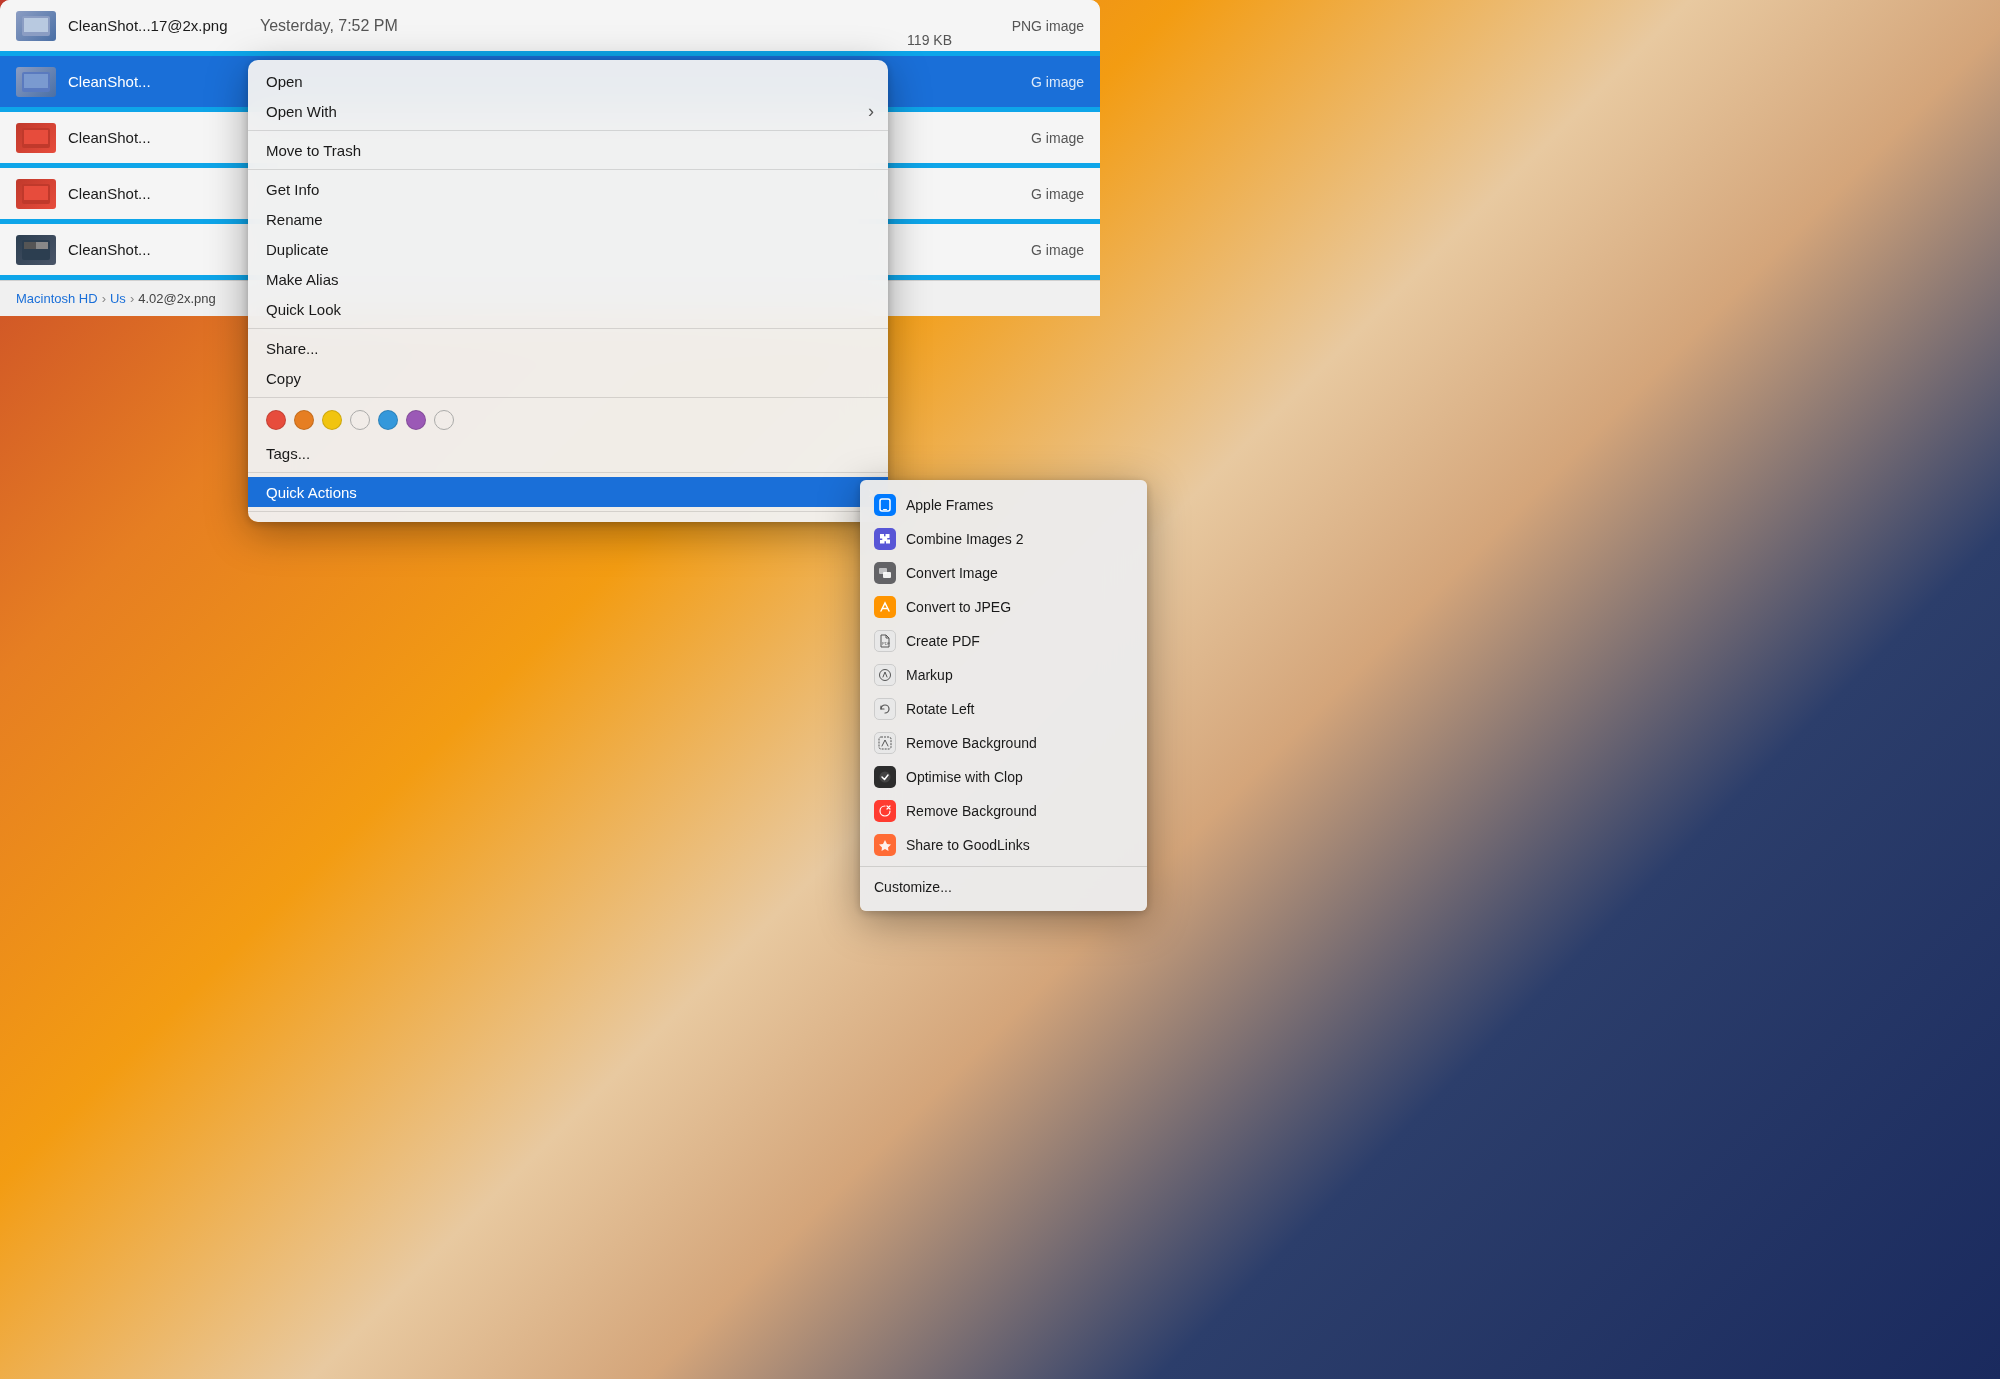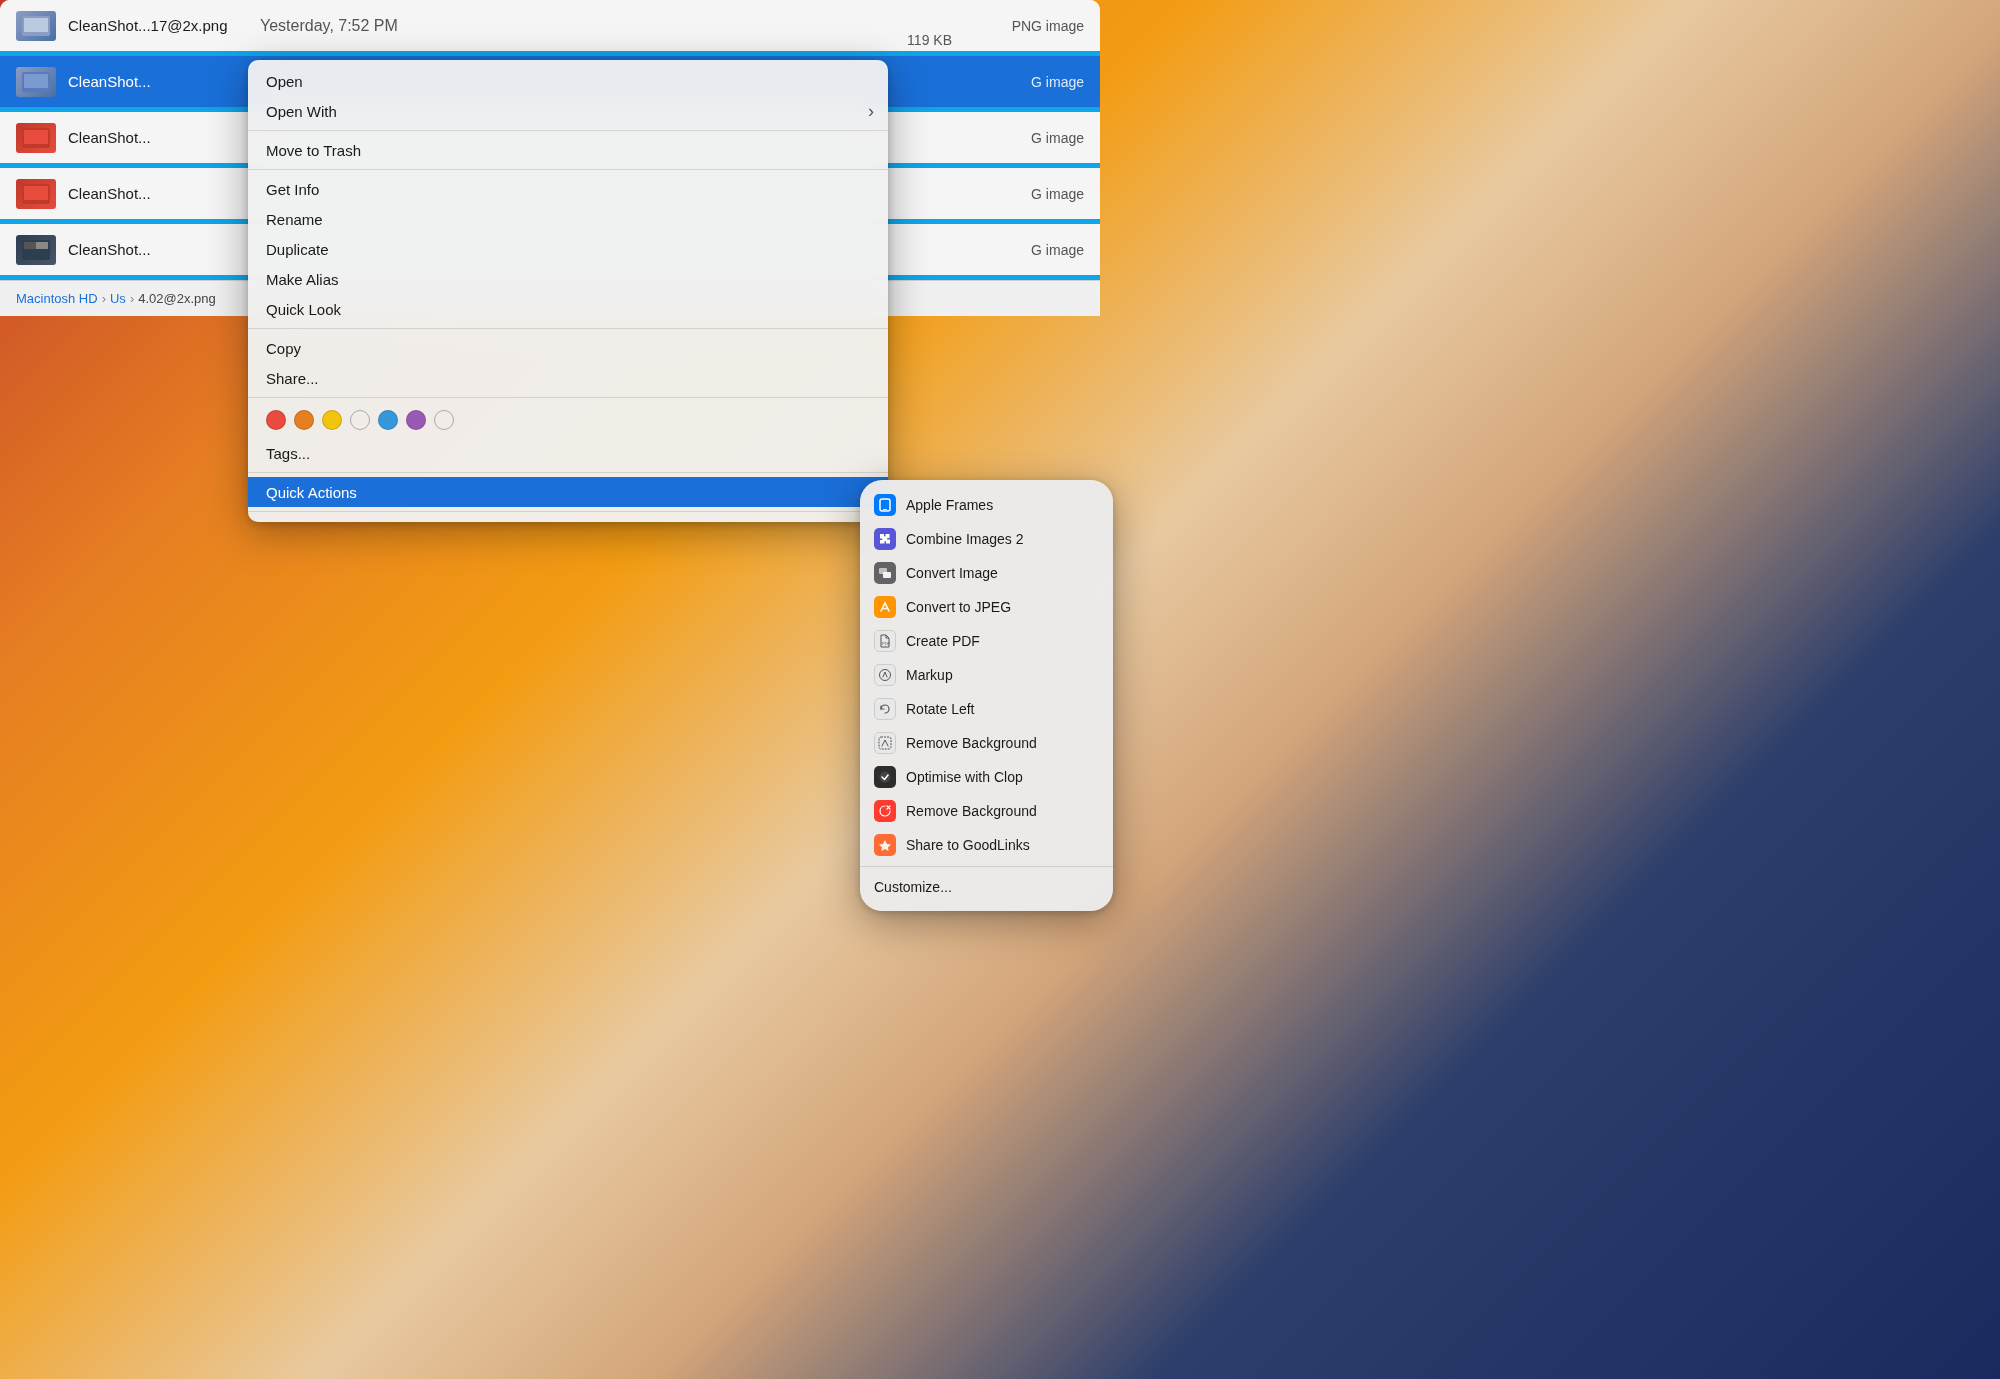--- a/index.html
+++ b/index.html
@@ -196,24 +196,24 @@
       border-radius: 50%;
       cursor: pointer;
       border: 1.5px solid rgba(0,0,0,0.15);
     }
 
     
     .submenu {
       position: absolute;
       top: 480px;
       left: 860px;
-      width: 253px;
+      width: 287px;
       background: rgba(235, 235, 235, 0.97);
       backdrop-filter: blur(20px);
-      border-radius: 22px;
+      border-radius: 6px;
       box-shadow: 0 10px 40px rgba(0,0,0,0.35), 0 2px 8px rgba(0,0,0,0.2);
       padding: 8px 0;
       z-index: 200;
     }
 
     .submenu-item {
       height: 34px;
       display: flex;
       align-items: center;
       padding: 0 14px;
@@ -374,24 +374,24 @@
   <div class="menu-item">
     <span>Make Alias</span>
   </div>
   <div class="menu-item">
     <span>Quick Look</span>
   </div>
 
   <div class="menu-separator"></div>
 
   <div class="menu-item">
+    <span>Share...</span>
+  </div>
+  <div class="menu-item">
     <span>Copy</span>
-  </div>
-  <div class="menu-item">
-    <span>Share...</span>
   </div>
 
   <div class="menu-separator"></div>
 
   <div class="color-tags-row">
     <div class="color-dot" style="background:#e74c3c;"></div>
     <div class="color-dot" style="background:#e67e22;"></div>
     <div class="color-dot" style="background:#f1c40f;"></div>
     <div class="color-dot" style="background:transparent; border:1.5px solid #aaa;"></div>
     <div class="color-dot" style="background:#3498db;"></div>

